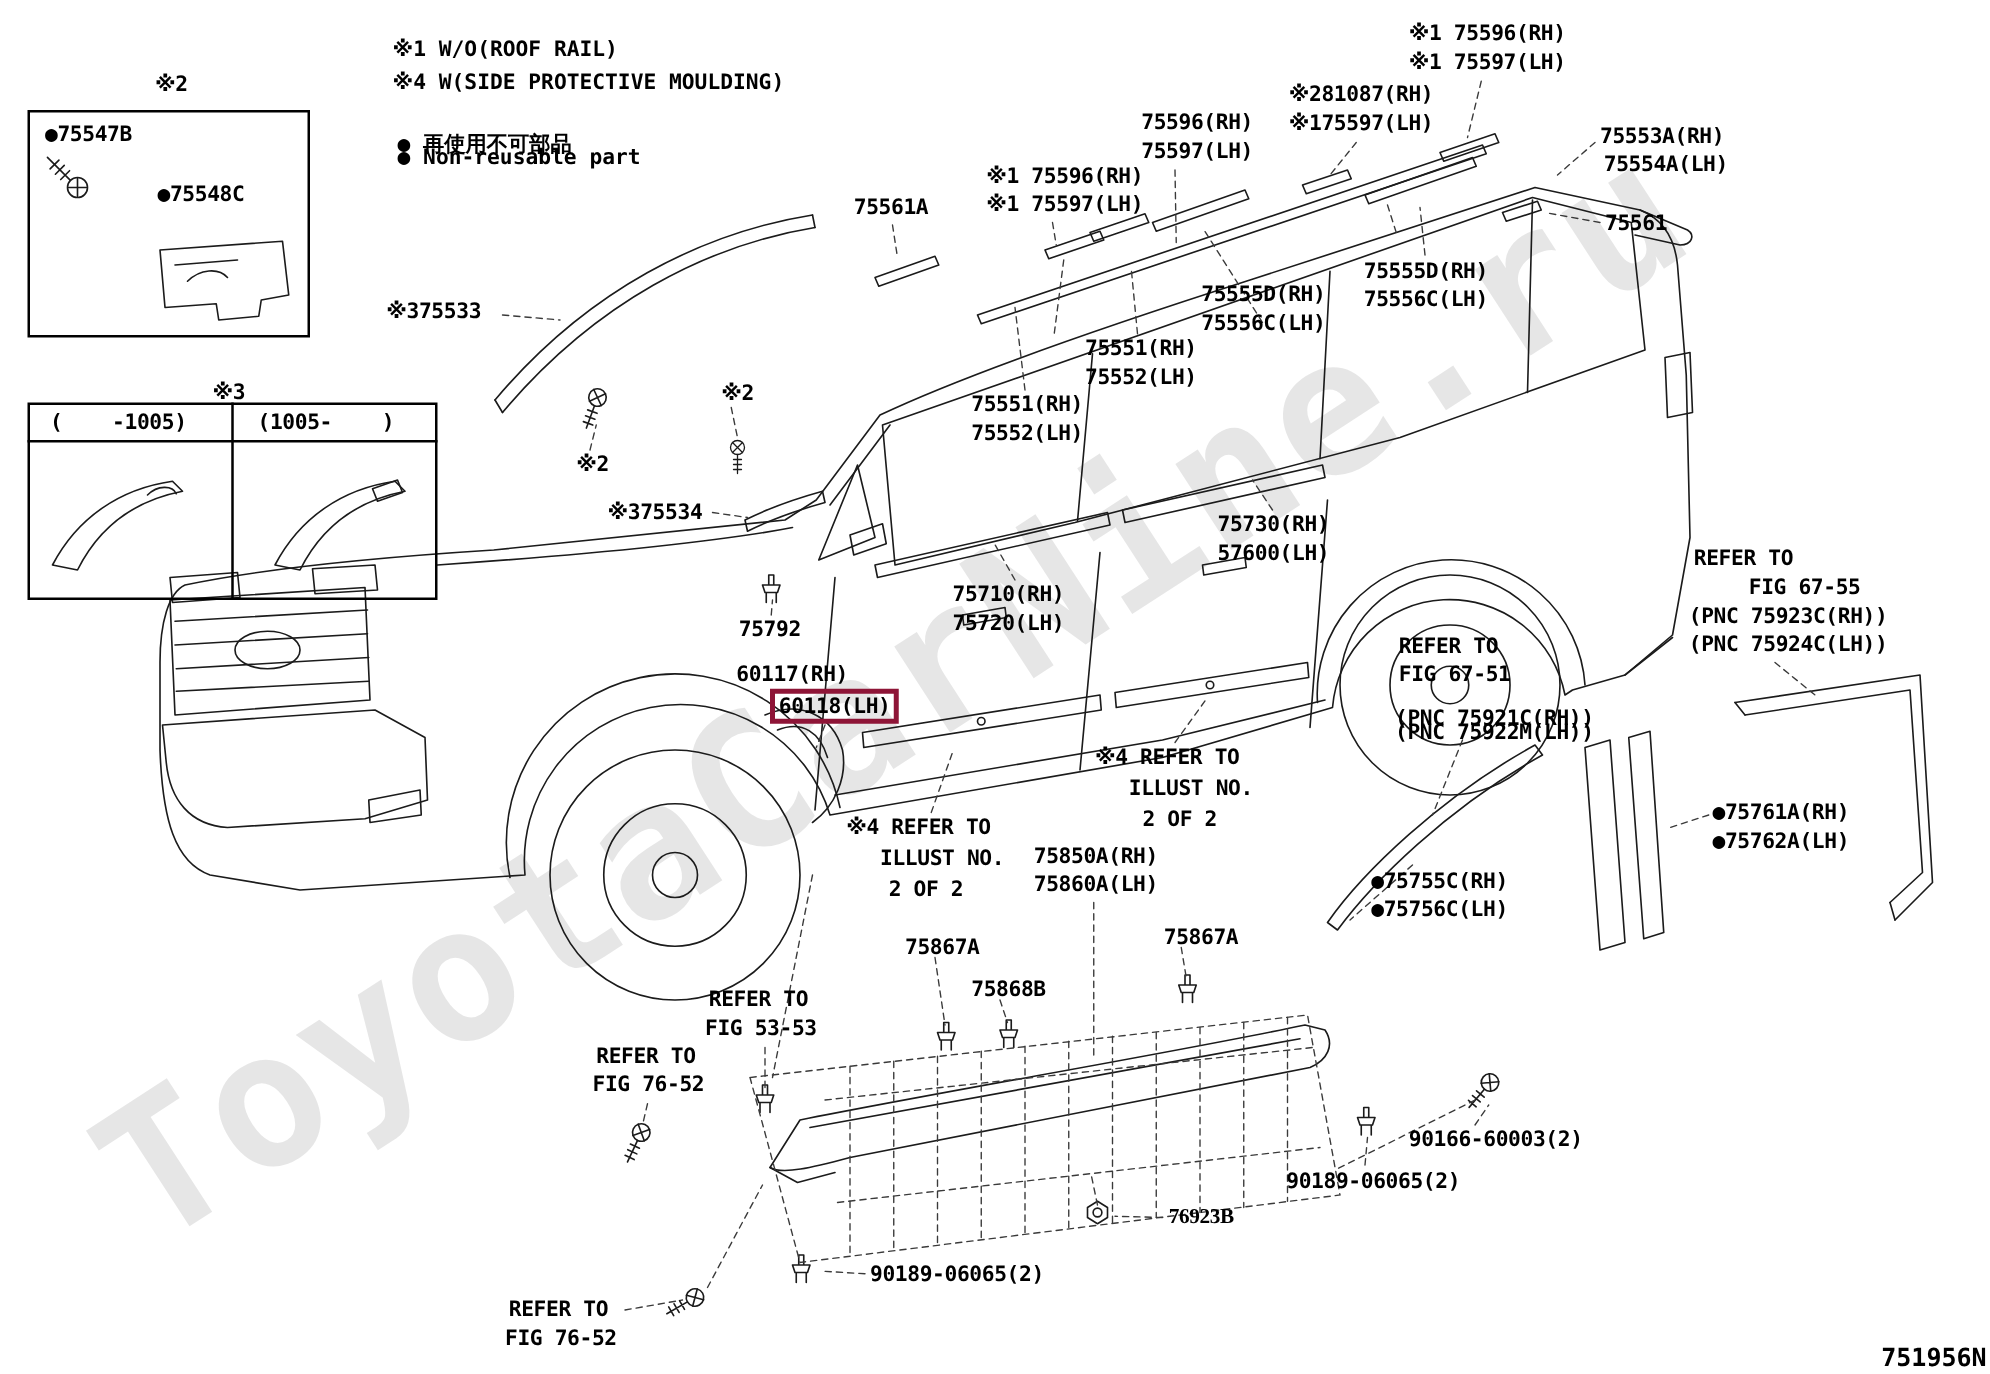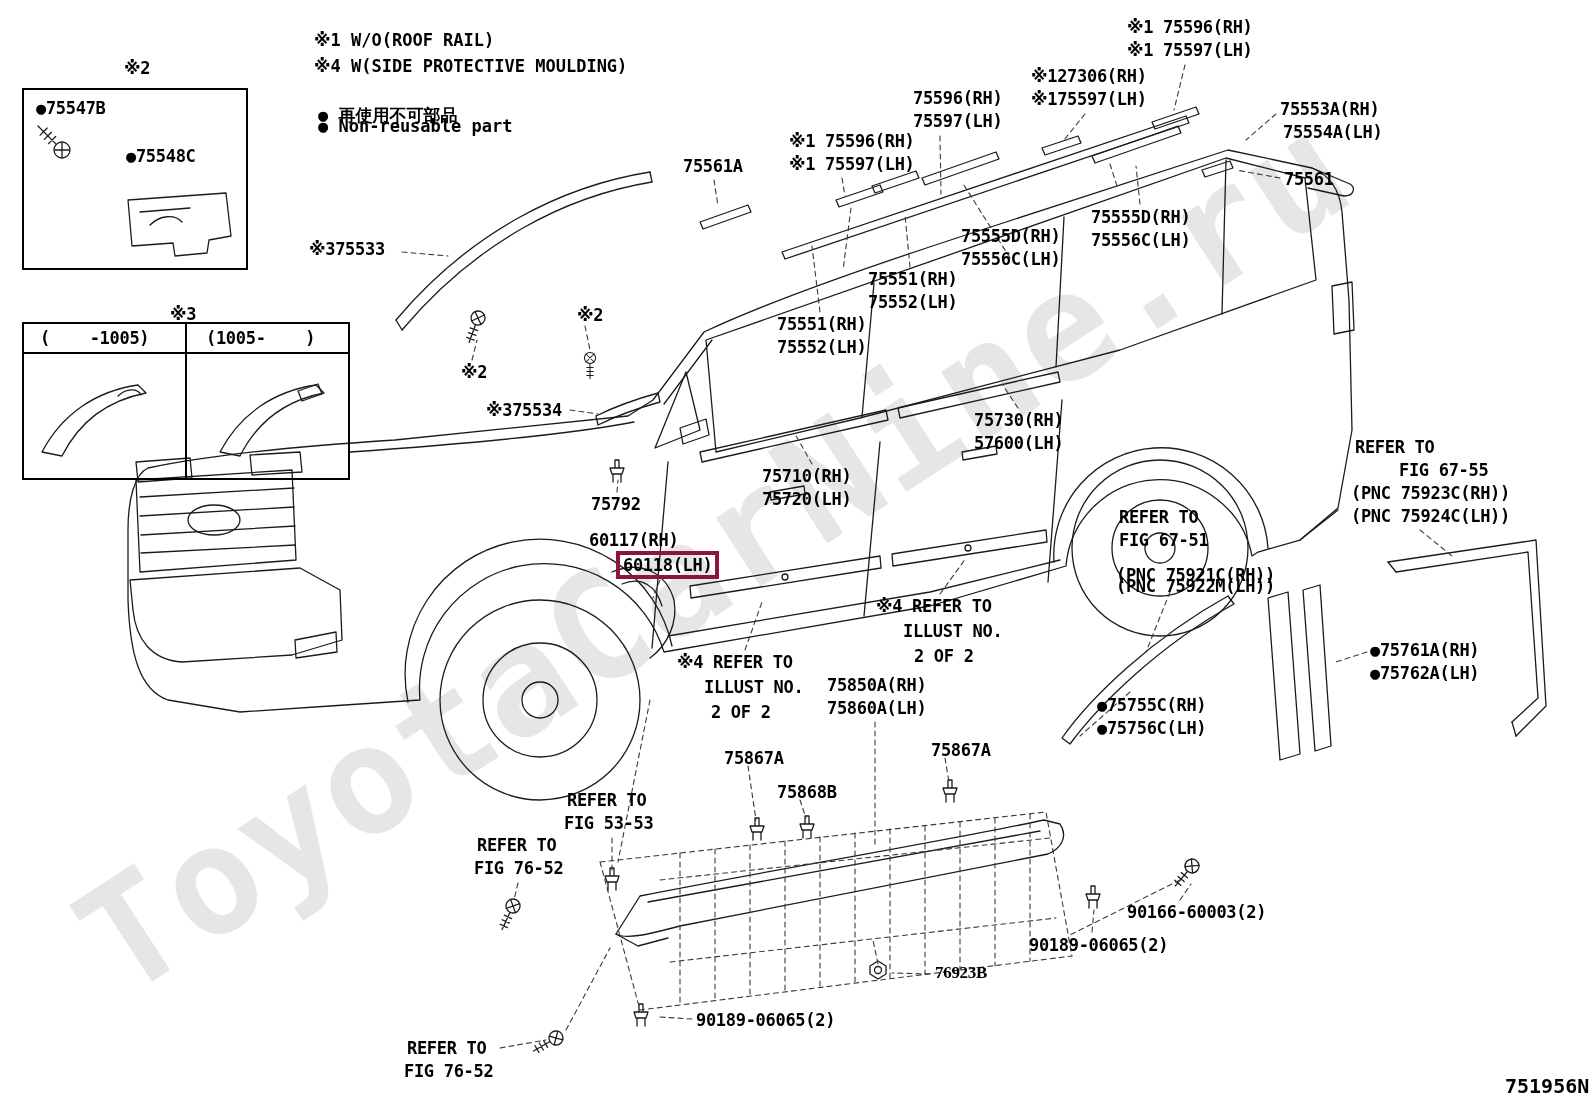--- a/index.html
+++ b/index.html
@@ -197,21 +197,21 @@
   </div>
 
   <div class="inset-box" style="left:22px;top:88px;width:226px;height:182px"></div>
   <div class="inset-box" style="left:22px;top:322px;width:328px;height:158px"></div>
   <div class="inset-divider-v" style="left:185px;top:322px;height:158px"></div>
   <div class="inset-divider-h" style="left:22px;top:352px;width:328px"></div>
 
   <div id="label-layer">
       <div class="plabel" style="left: 1127px; top: 17px;">※1 75596(RH)</div>
       <div class="plabel" style="left: 1127px; top: 40px;">※1 75597(LH)</div>
-      <div class="plabel" style="left: 1031px; top: 66px;">※127306(RH)</div>
+      <div class="plabel" style="left: 1031px; top: 66px;">※281087(RH)</div>
       <div class="plabel" style="left: 1031px; top: 89px;">※175597(LH)</div>
       <div class="plabel" style="left: 913px; top: 88px;">75596(RH)</div>
       <div class="plabel" style="left: 913px; top: 111px;">75597(LH)</div>
       <div class="plabel" style="left: 1280px; top: 99px;">75553A(RH)</div>
       <div class="plabel" style="left: 1283px; top: 122px;">75554A(LH)</div>
       <div class="plabel" style="left: 789px; top: 131px;">※1 75596(RH)</div>
       <div class="plabel" style="left: 789px; top: 154px;">※1 75597(LH)</div>
       <div class="plabel" style="left: 683px; top: 156px;">75561A</div>
       <div class="plabel" style="left: 1284px; top: 169px;">75561</div>
       <div class="plabel" style="left: 1091px; top: 207px;">75555D(RH)</div>

